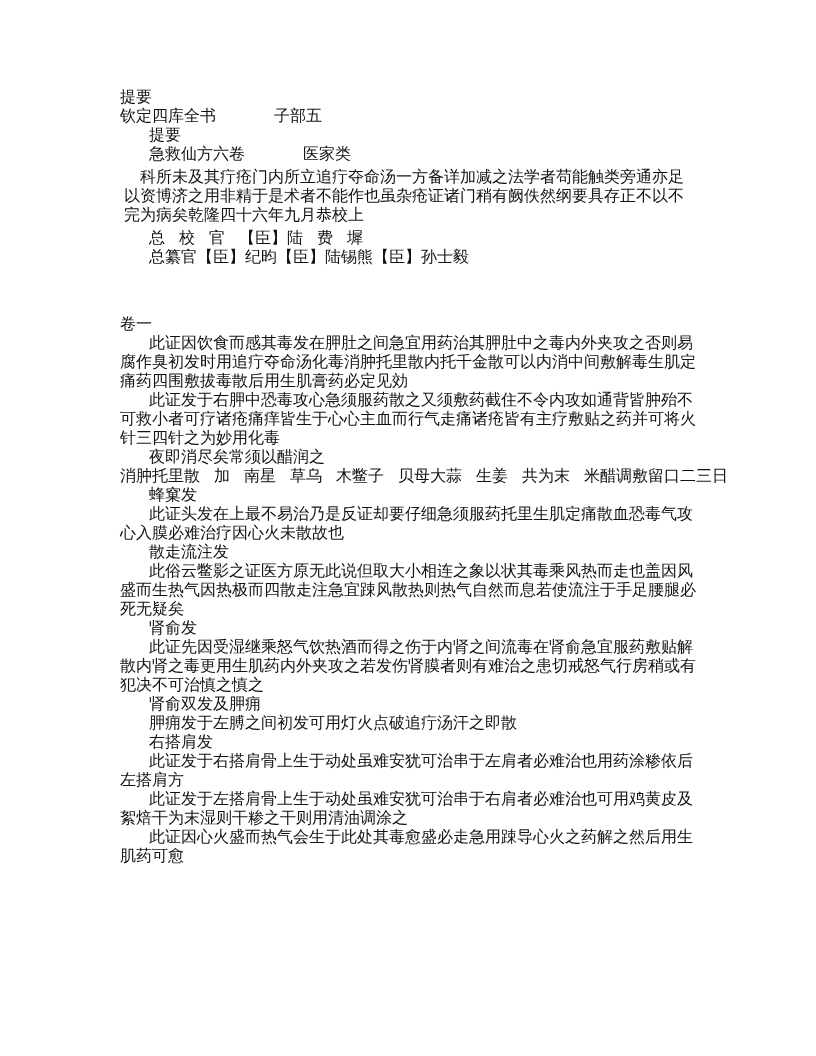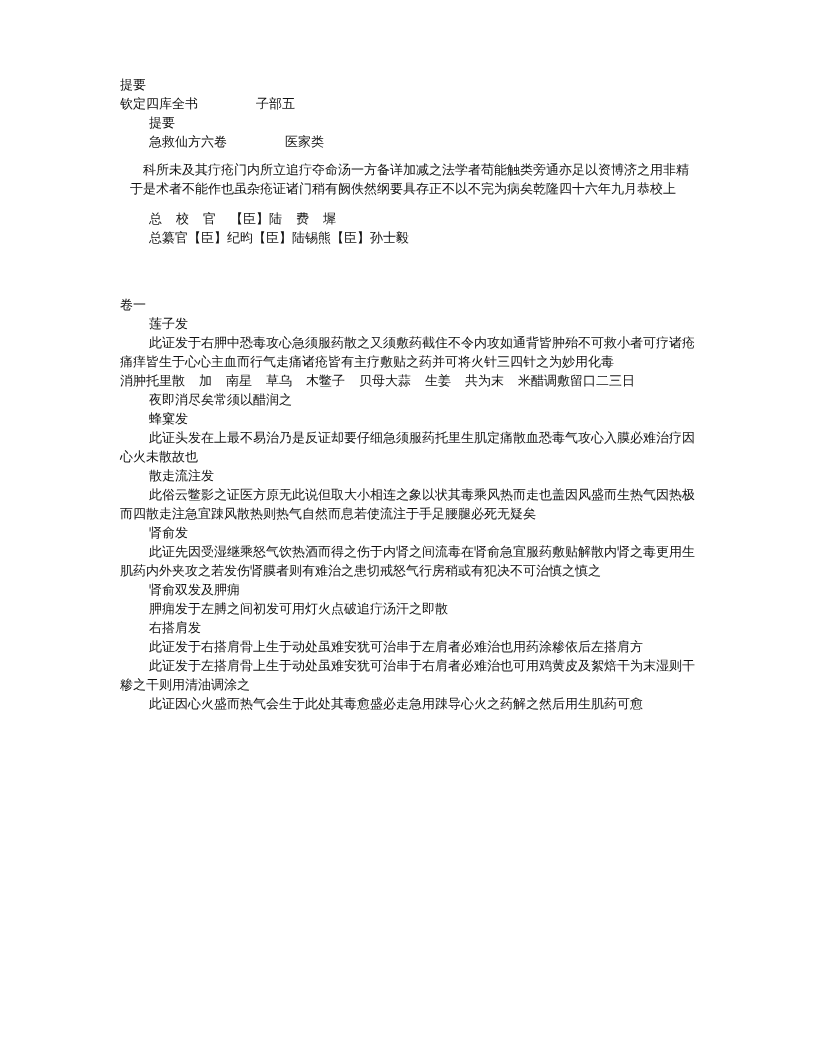--- a/index.html
+++ b/index.html
@@ -11,45 +11,44 @@
     width: 816px;
     height: 1056px;
     position: relative;
     overflow: hidden;
     font-family: "DejaVu Serif", "Liberation Serif", serif;
     color: #111111;
   }
   .page {
     position: absolute;
     left: 120px;
-    top: 75px;
+    top: 87px;
     width: 580px;
-    font-size: 13px;
+    font-size: 16px;
     line-height: 19px;
     letter-spacing: 0;
   }
   .line {
     white-space: pre;
     height: 19px;
     overflow: visible;
   }
   .indent {
     padding-left: 29px;
   }
   .para {
     white-space: normal;
     word-break: break-all;
     text-indent: 29px;
     margin: 0;
   }
   .plain {
     white-space: normal;
     word-break: break-all;
-    margin: 10px;
-    font-family: Liberation Mono, monospace;
+    margin: 4px;
   }
   .gap-block {
     height: 48px;
   }
   .gap {
     display: inline-block;
   }
   .gap-lg { width: 58px; }
   .sp { display: inline-block; width: 14px; }
 </style>
@@ -65,25 +64,25 @@
 
   <p class="plain">　科所未及其疔疮门内所立追疔夺命汤一方备详加减之法学者苟能触类旁通亦足以资博济之用非精于是术者不能作也虽杂疮证诸门稍有阙佚然纲要具存正不以不完为病矣乾隆四十六年九月恭校上</p>
 
   <div class="line indent"><span>总</span><span class="sp"></span><span>校</span><span class="sp"></span><span>官</span><span class="sp"></span><span>【臣】陆</span><span class="sp"></span><span>费</span><span class="sp"></span><span>墀</span></div>
   <div class="line indent"><span>总纂官</span><span>【臣】纪昀</span><span>【臣】陆锡熊</span><span>【臣】孙士毅</span></div>
 
   <div class="gap-block"></div>
 
   <div class="line">卷一</div>
 
+  <p class="para">此证因饮食而感其毒发在胛肚之间急宜用药治其胛肚中之毒内外夹攻之否则易腐作臭初发时用追疔夺命汤化毒消肿托里散内托千金散可以内消中间敷解毒生肌定痛药四围敷拔毒散后用生肌膏药必定见効</p>
 
-  <div class="line indent">莲子发</div>
   <p class="para">此证发于右胛中恐毒攻心急须服药散之又须敷药截住不令内攻如通背皆肿殆不可救小者可疗诸疮痛痒皆生于心心主血而行气走痛诸疮皆有主疗敷贴之药并可将火针三四针之为妙用化毒</p>
+  <div class="line indent">夜即消尽矣常须以醋润之</div>
   <div class="line"><span>消肿托里散</span><span class="sp"></span><span>加</span><span class="sp"></span><span>南星</span><span class="sp"></span><span>草乌</span><span class="sp"></span><span>木鳖子</span><span class="sp"></span><span>贝母大蒜</span><span class="sp"></span><span>生姜</span><span class="sp"></span><span>共为末</span><span class="sp"></span><span>米醋调敷留口二三日</span></div>
-  <div class="line indent">夜即消尽矣常须以醋润之</div>
 
   <div class="line indent">蜂窠发</div>
   <p class="para">此证头发在上最不易治乃是反证却要仔细急须服药托里生肌定痛散血恐毒气攻心入膜必难治疗因心火未散故也</p>
 
   <div class="line indent">散走流注发</div>
   <p class="para">此俗云鳖影之证医方原无此说但取大小相连之象以状其毒乘风热而走也盖因风盛而生热气因热极而四散走注急宜踈风散热则热气自然而息若使流注于手足腰腿必死无疑矣</p>
 
   <div class="line indent">肾俞发</div>
   <p class="para">此证先因受湿继乘怒气饮热酒而得之伤于内肾之间流毒在肾俞急宜服药敷贴解散内肾之毒更用生肌药内外夹攻之若发伤肾膜者则有难治之患切戒怒气行房稍或有犯决不可治慎之慎之</p>
 

